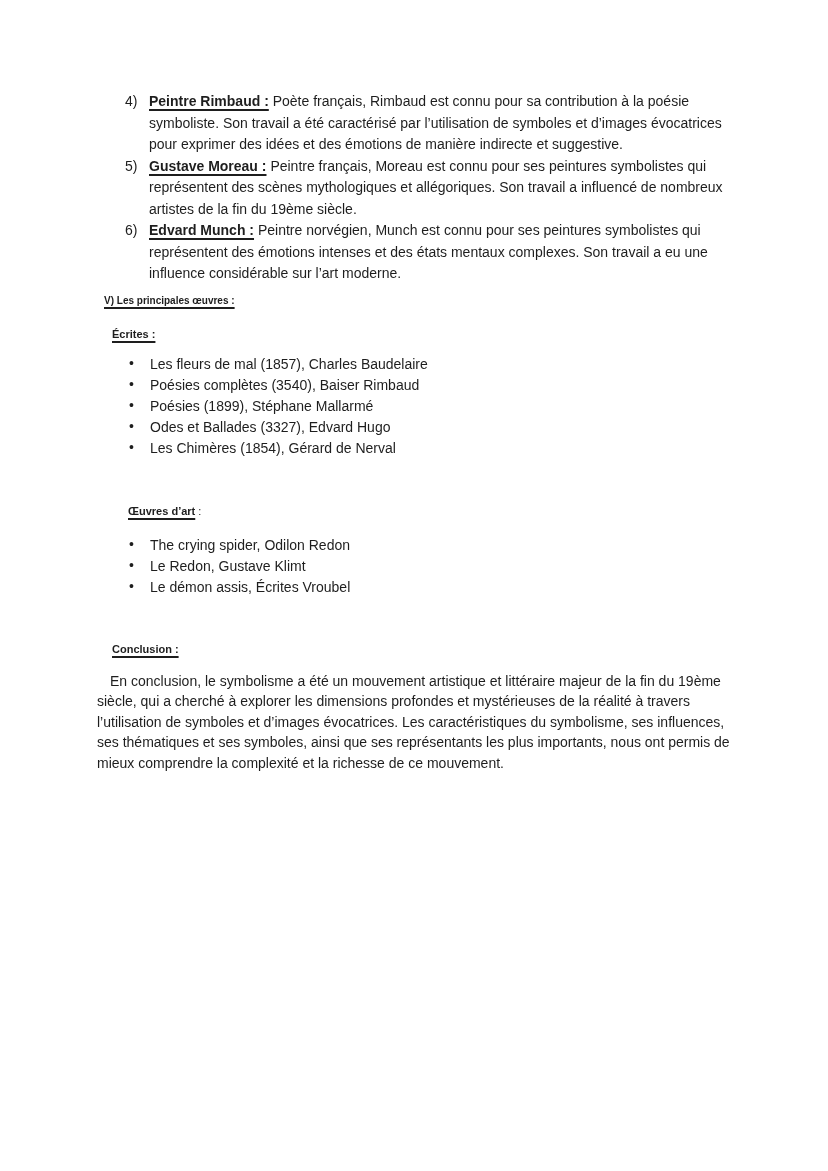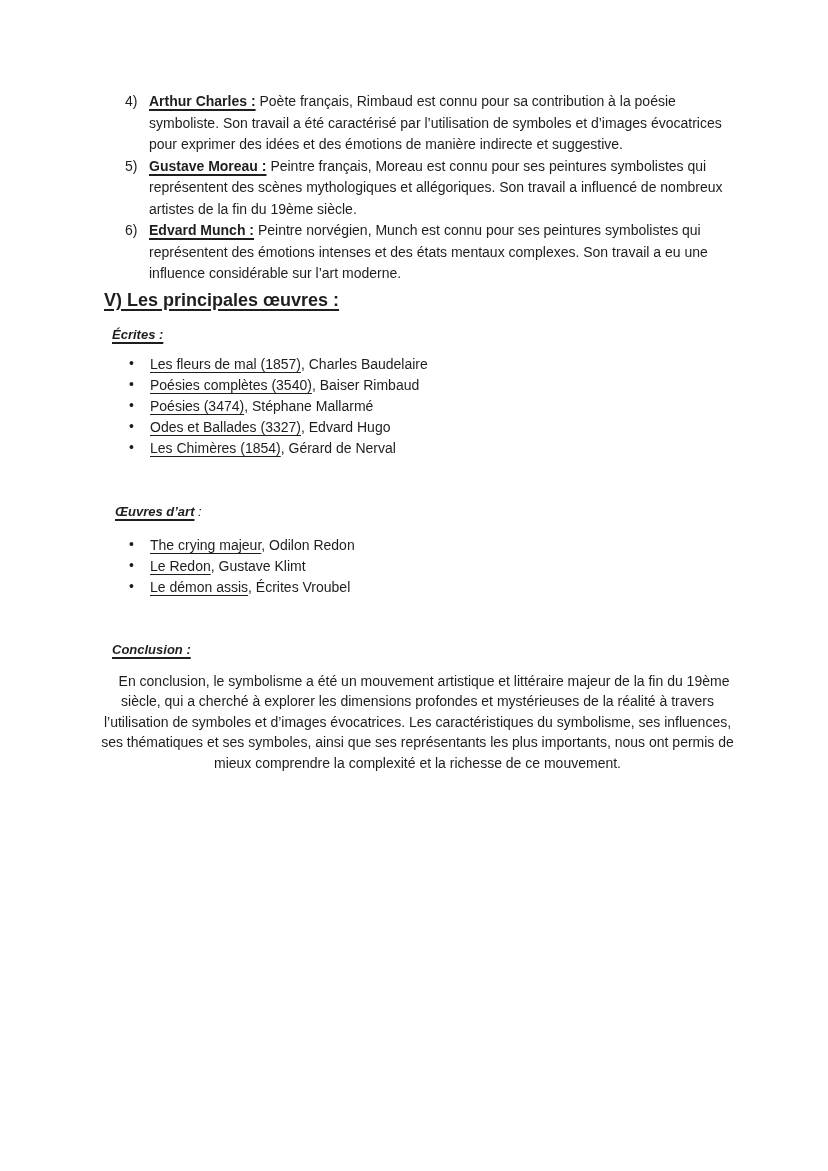--- a/index.html
+++ b/index.html
@@ -35,90 +35,88 @@
   }
   .bu {
     font-weight: bold;
     text-decoration: underline;
     text-decoration-thickness: 1.5px;
     text-underline-offset: 3px;
   }
   
   .h-main {
     font-weight: bold;
-    font-size: 18px;
+    font-size: 10px;
     line-height: 21.5px;
     margin: 0 0 13px 7px;
   }
   .h-sub {
     font-weight: bold;
-    font-size: 13px;
+    font-size: 11px;
     line-height: 21.5px;
-    font-style: italic;
   }
   .h-ecrites   { margin: 0 0 8px 15px; }
-  .h-art      { margin: 0 0 13px 18px; font-weight: normal; }
+  .h-art      { margin: 0 0 13px 31px; font-weight: normal; }
   .h-conclusion { margin: 15px 0 10px 15px; }
   .h-suffix { font-weight: normal; text-decoration: none; white-space: pre; }
   
   .works {
     list-style: none;
     margin: 0;
     padding: 0;
     line-height: 21px;
   }
   .works li { position: relative; padding-left: 53px; }
   .works .bullet {
     position: absolute;
     left: 32px;
     top: -1px;
     font-size: 14px;
   }
   .works .title {
-    text-decoration: underline;
     text-decoration-thickness: 1px;
     text-underline-offset: 2.5px;
   }
   .mb-big1 { margin-bottom: 42px; }
   .mb-big2 { margin-bottom: 41px; }
   
   .para {
     width: 641px;
     margin: 0 0 11px 0;
     line-height: 20.6px;
   }
-  .para.indent { text-indent: 13px; text-align: center; }
+  .para.indent { text-indent: 13px; }
 </style>
 </head>
 <body>
 
 <div class="page">
 
   <ol class="numlist" id="numlist">
-      <li><span class="num">4)</span><span class="bu">Arthur Charles :</span> <span>Poète français, Rimbaud est connu pour sa contribution à la poésie symboliste. Son travail a été caractérisé par l’utilisation de symboles et d’images évocatrices pour exprimer des idées et des émotions de manière indirecte et suggestive.</span></li>
+      <li><span class="num">4)</span><span class="bu">Peintre Rimbaud :</span> <span>Poète français, Rimbaud est connu pour sa contribution à la poésie symboliste. Son travail a été caractérisé par l’utilisation de symboles et d’images évocatrices pour exprimer des idées et des émotions de manière indirecte et suggestive.</span></li>
       <li><span class="num">5)</span><span class="bu">Gustave Moreau :</span> <span>Peintre français, Moreau est connu pour ses peintures symbolistes qui représentent des scènes mythologiques et allégoriques. Son travail a influencé de nombreux artistes de la fin du 19ème siècle.</span></li>
       <li><span class="num">6)</span><span class="bu">Edvard Munch :</span> <span>Peintre norvégien, Munch est connu pour ses peintures symbolistes qui représentent des émotions intenses et des états mentaux complexes. Son travail a eu une influence considérable sur l’art moderne.</span></li>
     </ol>
 
   <div class="h-main"><span class="bu">V) Les principales œuvres :</span></div>
 
   <div class="h-sub h-ecrites"><span class="bu">Écrites :</span></div>
 
   <ul class="works mb-big1" id="ecrites-list">
       <li><span class="bullet">•</span><span class="title">Les fleurs de mal (1857)</span><span>, Charles Baudelaire</span></li>
       <li><span class="bullet">•</span><span class="title">Poésies complètes (3540)</span><span>, Baiser Rimbaud</span></li>
-      <li><span class="bullet">•</span><span class="title">Poésies (3474)</span><span>, Stéphane Mallarmé</span></li>
+      <li><span class="bullet">•</span><span class="title">Poésies (1899)</span><span>, Stéphane Mallarmé</span></li>
       <li><span class="bullet">•</span><span class="title">Odes et Ballades (3327)</span><span>, Edvard Hugo</span></li>
       <li><span class="bullet">•</span><span class="title">Les Chimères (1854)</span><span>, Gérard de Nerval</span></li>
     </ul>
 
   <div class="h-sub h-art"><span class="bu">Œuvres d’art</span><span class="h-suffix"> :</span></div>
 
   <ul class="works mb-big2" id="art-list">
-      <li><span class="bullet">•</span><span class="title">The crying majeur</span><span>, Odilon Redon</span></li>
+      <li><span class="bullet">•</span><span class="title">The crying spider</span><span>, Odilon Redon</span></li>
       <li><span class="bullet">•</span><span class="title">Le Redon</span><span>, Gustave Klimt</span></li>
       <li><span class="bullet">•</span><span class="title">Le démon assis</span><span>, Écrites Vroubel</span></li>
     </ul>
 
   <div class="h-sub h-conclusion"><span class="bu">Conclusion :</span></div>
 
   <p class="para indent">En conclusion, le symbolisme a été un mouvement artistique et littéraire majeur de la fin du 19ème siècle, qui a cherché à explorer les dimensions profondes et mystérieuses de la réalité à travers l’utilisation de symboles et d’images évocatrices. Les caractéristiques du symbolisme, ses influences, ses thématiques et ses symboles, ainsi que ses représentants les plus importants, nous ont permis de mieux comprendre la complexité et la richesse de ce mouvement.</p>
 
 
 </div>

